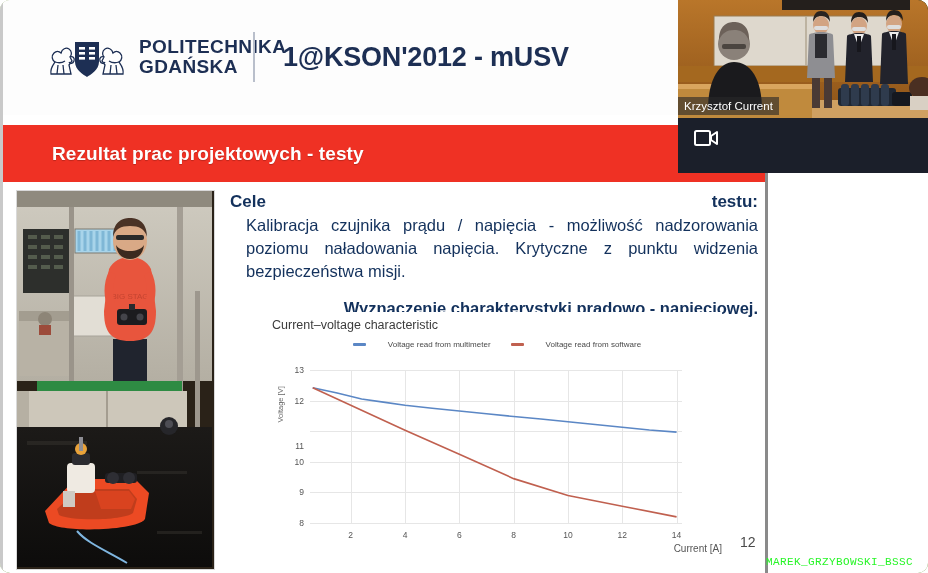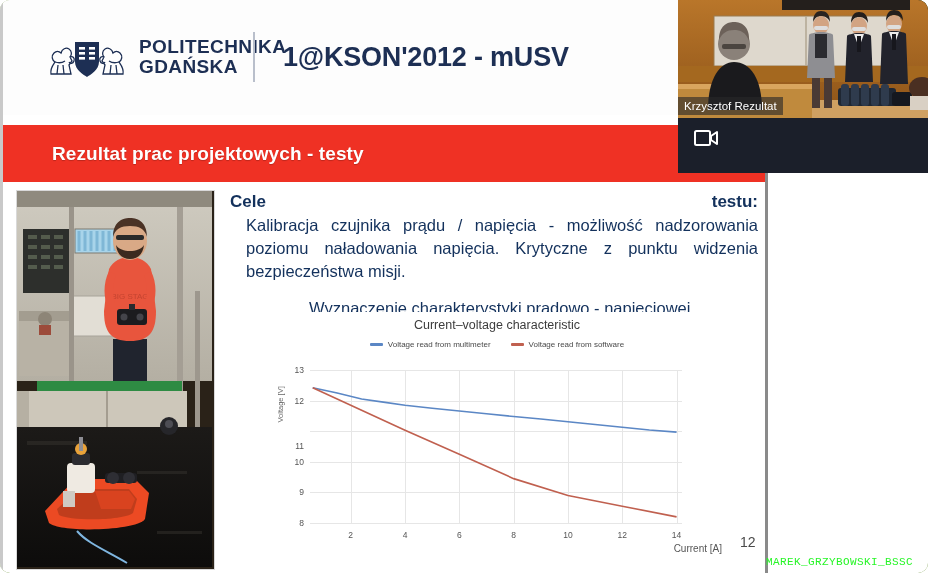--- a/index.html
+++ b/index.html
@@ -24,27 +24,27 @@
   .red-band-title{position:absolute;left:52px;top:143px;color:#ffffff;font-size:19px;font-weight:bold;letter-spacing:.1px;
      text-shadow:0 1px 1px rgba(0,0,0,.22);}
 
   
   .photo{position:absolute;left:16px;top:190px;width:197px;height:378px;border:1px solid #d9d9d9;overflow:hidden;background:#2a2218;}
   .photo svg{display:block;}
 
   .textcol{position:absolute;left:230px;top:192px;width:528px;}
   .t-head{display:flex;justify-content:space-between;color:#13315c;font-size:17px;font-weight:bold;margin-bottom:2px;}
   .t-par{color:#13315c;font-size:16.5px;line-height:23px;text-align:justify;text-justify:inter-word;margin:0 0 14px 16px;}
-  .t-par.last{text-align:center;}
+  .t-par.last{text-align:right;font-weight:bold;}
 
   
   .chart{position:absolute;left:272px;top:312px;width:450px;height:258px;background:#ffffff;}
-  .ch-title{position:absolute;left:0;top:6px;width:450px;text-align:center;font-size:12.5px;color:#3c3c3c;}
+  .ch-title{position:absolute;left:0;top:6px;width:450px;text-align:left;font-size:12.5px;color:#3c3c3c;}
   .ch-legend{position:absolute;left:0;top:28px;width:450px;display:flex;justify-content:center;gap:20px;font-size:8px;color:#4a4a4a;}
-  .lg{display:flex;align-items:center;gap:5px;}
+  .lg{display:flex;align-items:center;gap:22px;}
   .lg i{display:block;width:13px;height:2.5px;border-radius:1px;}
   .ch-plot{position:absolute;left:38px;top:58px;width:372px;height:153px;}
   .ch-ylab{position:absolute;left:2px;top:100px;width:12px;font-size:7.5px;color:#666;
      transform:rotate(-90deg);transform-origin:center;white-space:nowrap;}
   .ch-xlab{position:absolute;left:0;top:231px;width:450px;text-align:right;font-size:10px;color:#555;}
   .ytick{position:absolute;right:100%;margin-right:6px;transform:translateY(-50%);font-size:8.5px;color:#555;white-space:nowrap;}
   .xtick{position:absolute;top:100%;margin-top:7px;transform:translateX(-50%);font-size:8.5px;color:#555;}
   .gl-h{position:absolute;left:0;width:100%;height:1px;background:#e6e6e6;}
   .gl-v{position:absolute;top:0;width:1px;height:100%;background:#e6e6e6;}
 
@@ -351,21 +351,21 @@
             <rect x="193" y="84" width="8" height="22" rx="3"></rect>
           <rect x="203" y="84" width="8" height="22" rx="3"></rect>
         </g>
         <rect x="214" y="92" width="20" height="14" rx="3" fill="#15181f"></rect>
       </g>
 
       <ellipse cx="244" cy="88" rx="13" ry="11" fill="#4a2f22"></ellipse>
       <rect x="232" y="96" width="18" height="14" fill="#d9d0c4"></rect>
     </svg>
   </div>
-  <div class="cam-name">Krzysztof Rezultat</div>
+  <div class="cam-name">Krzysztof Current</div>
 
   <div class="cam-bar"></div>
   <span class="cam-icon">
     <svg viewBox="0 0 24 18" width="24" height="18">
       <rect x="1" y="2" width="15" height="14" rx="1.5" fill="none" stroke="#ffffff" stroke-width="2"></rect>
       <path d="M17 7 L23 3 V15 L17 11 Z" fill="none" stroke="#ffffff" stroke-width="2" stroke-linejoin="round"></path>
     </svg>
   </span>
 
   <div class="watermark">MAREK_GRZYBOWSKI_BSSC</div>

